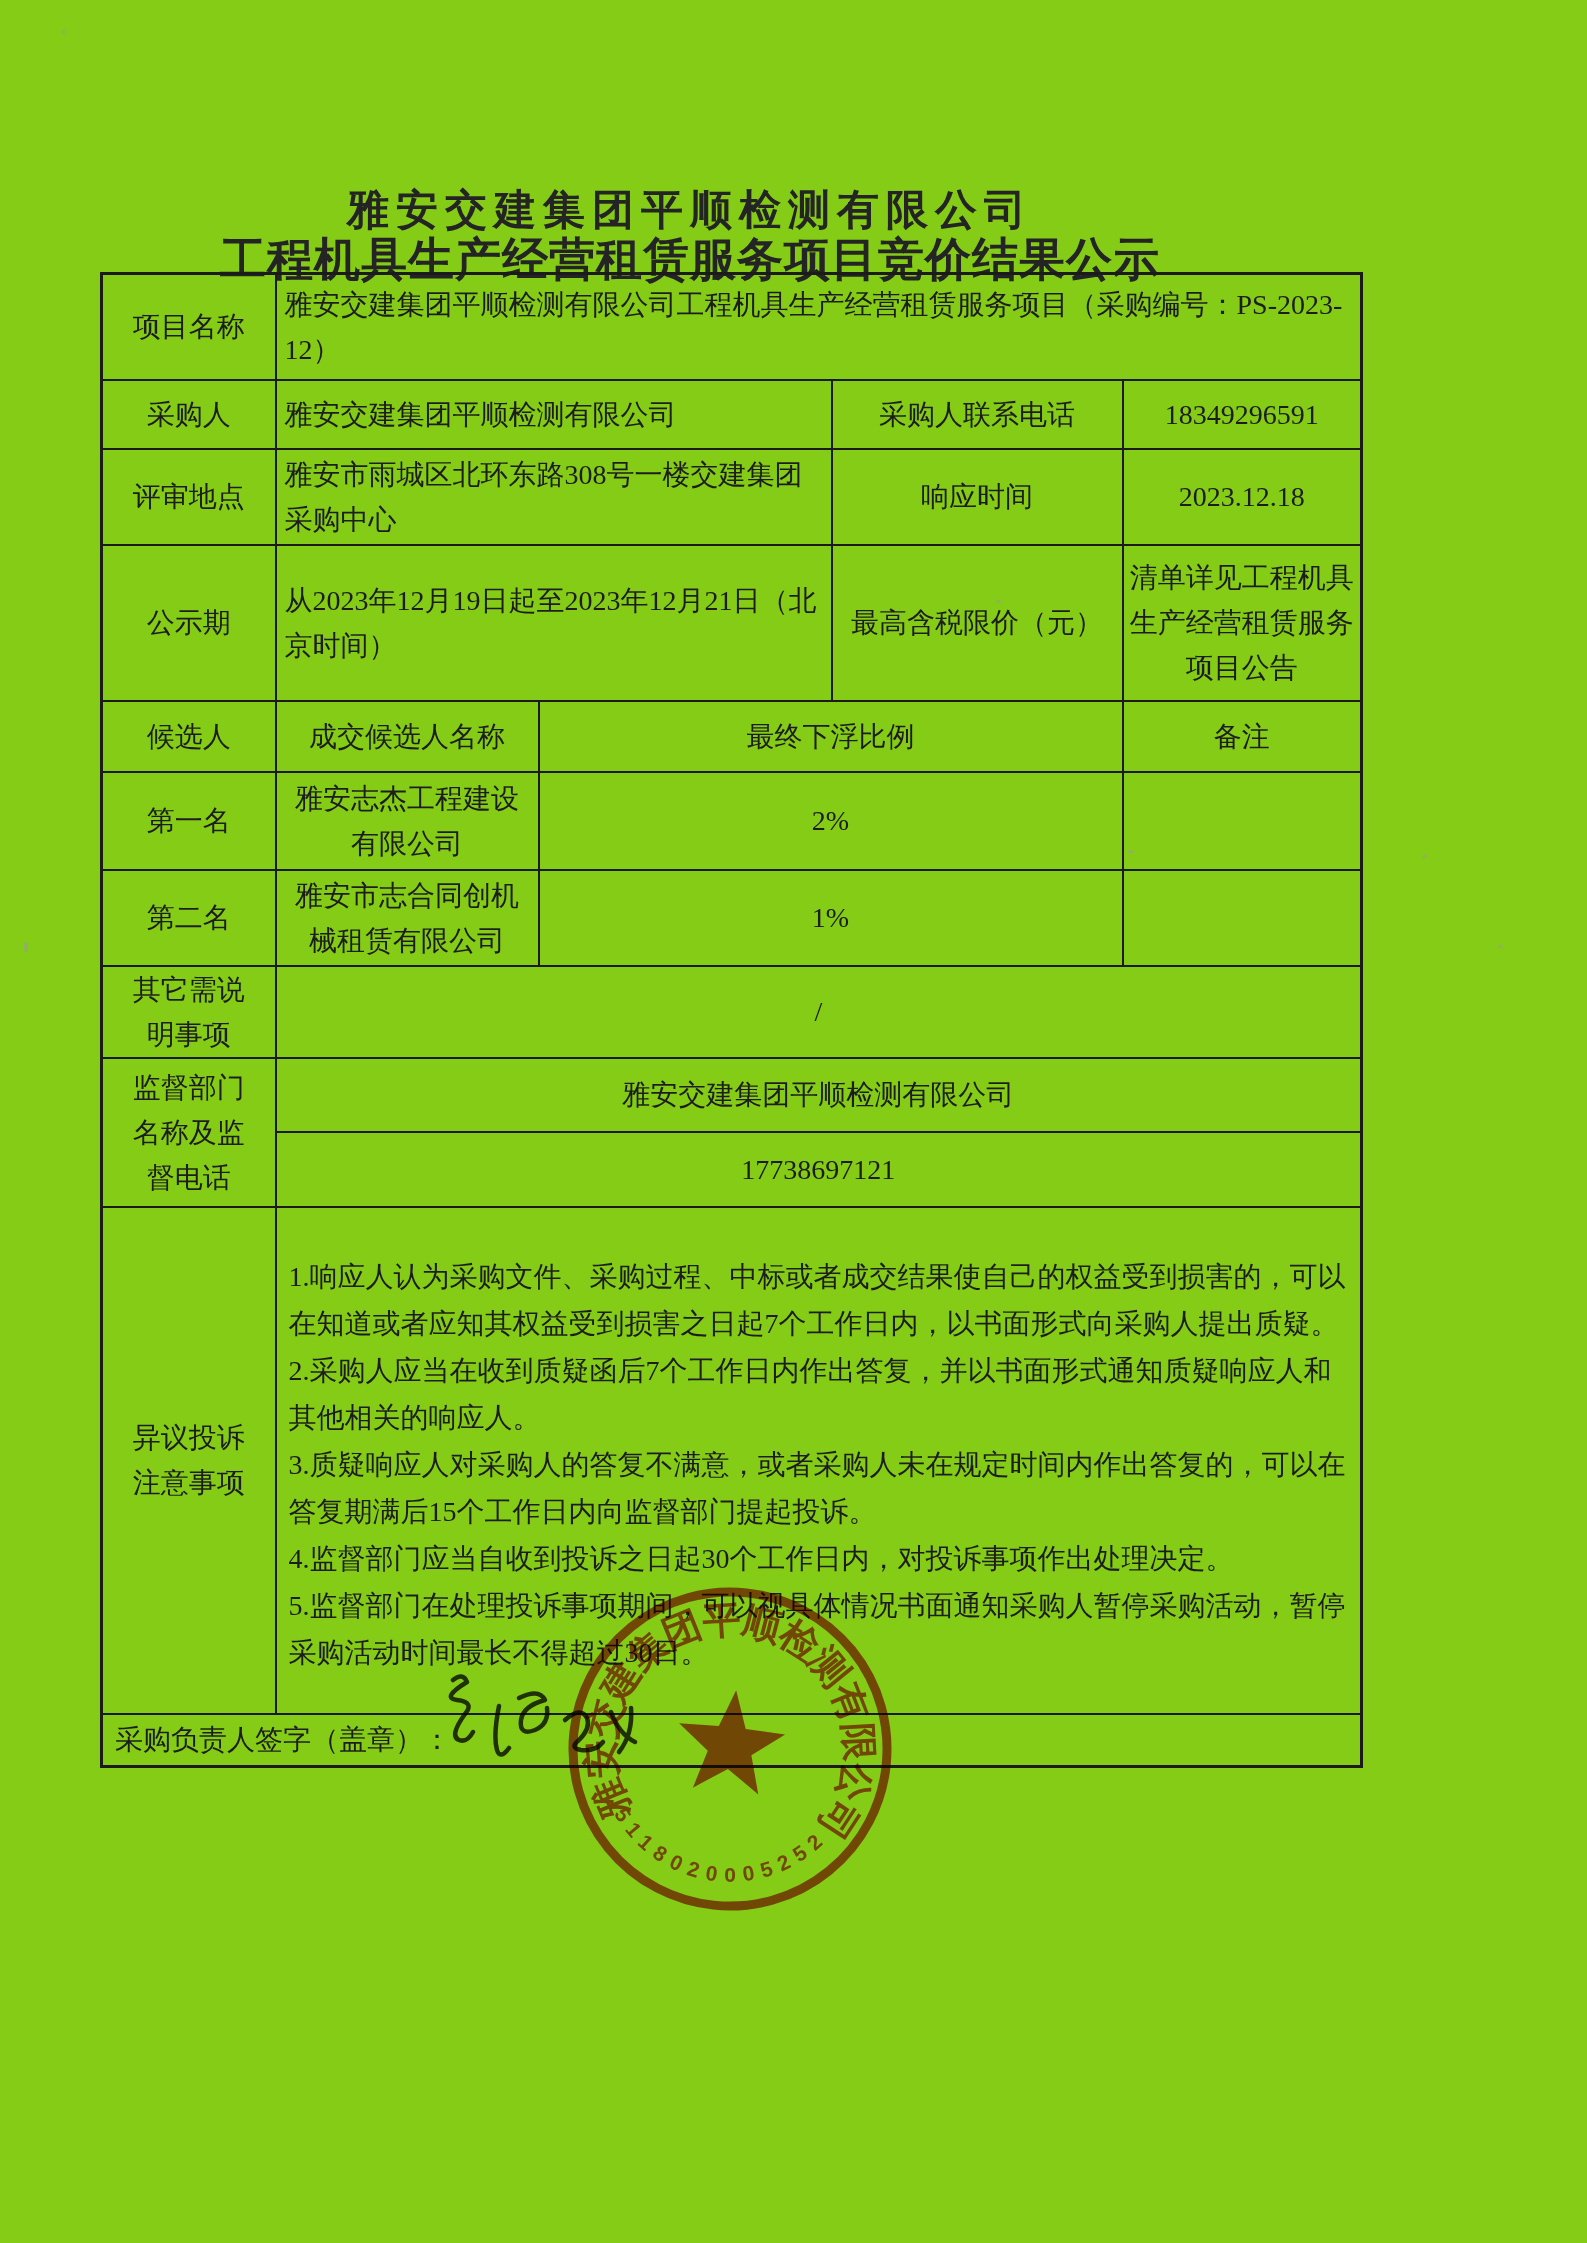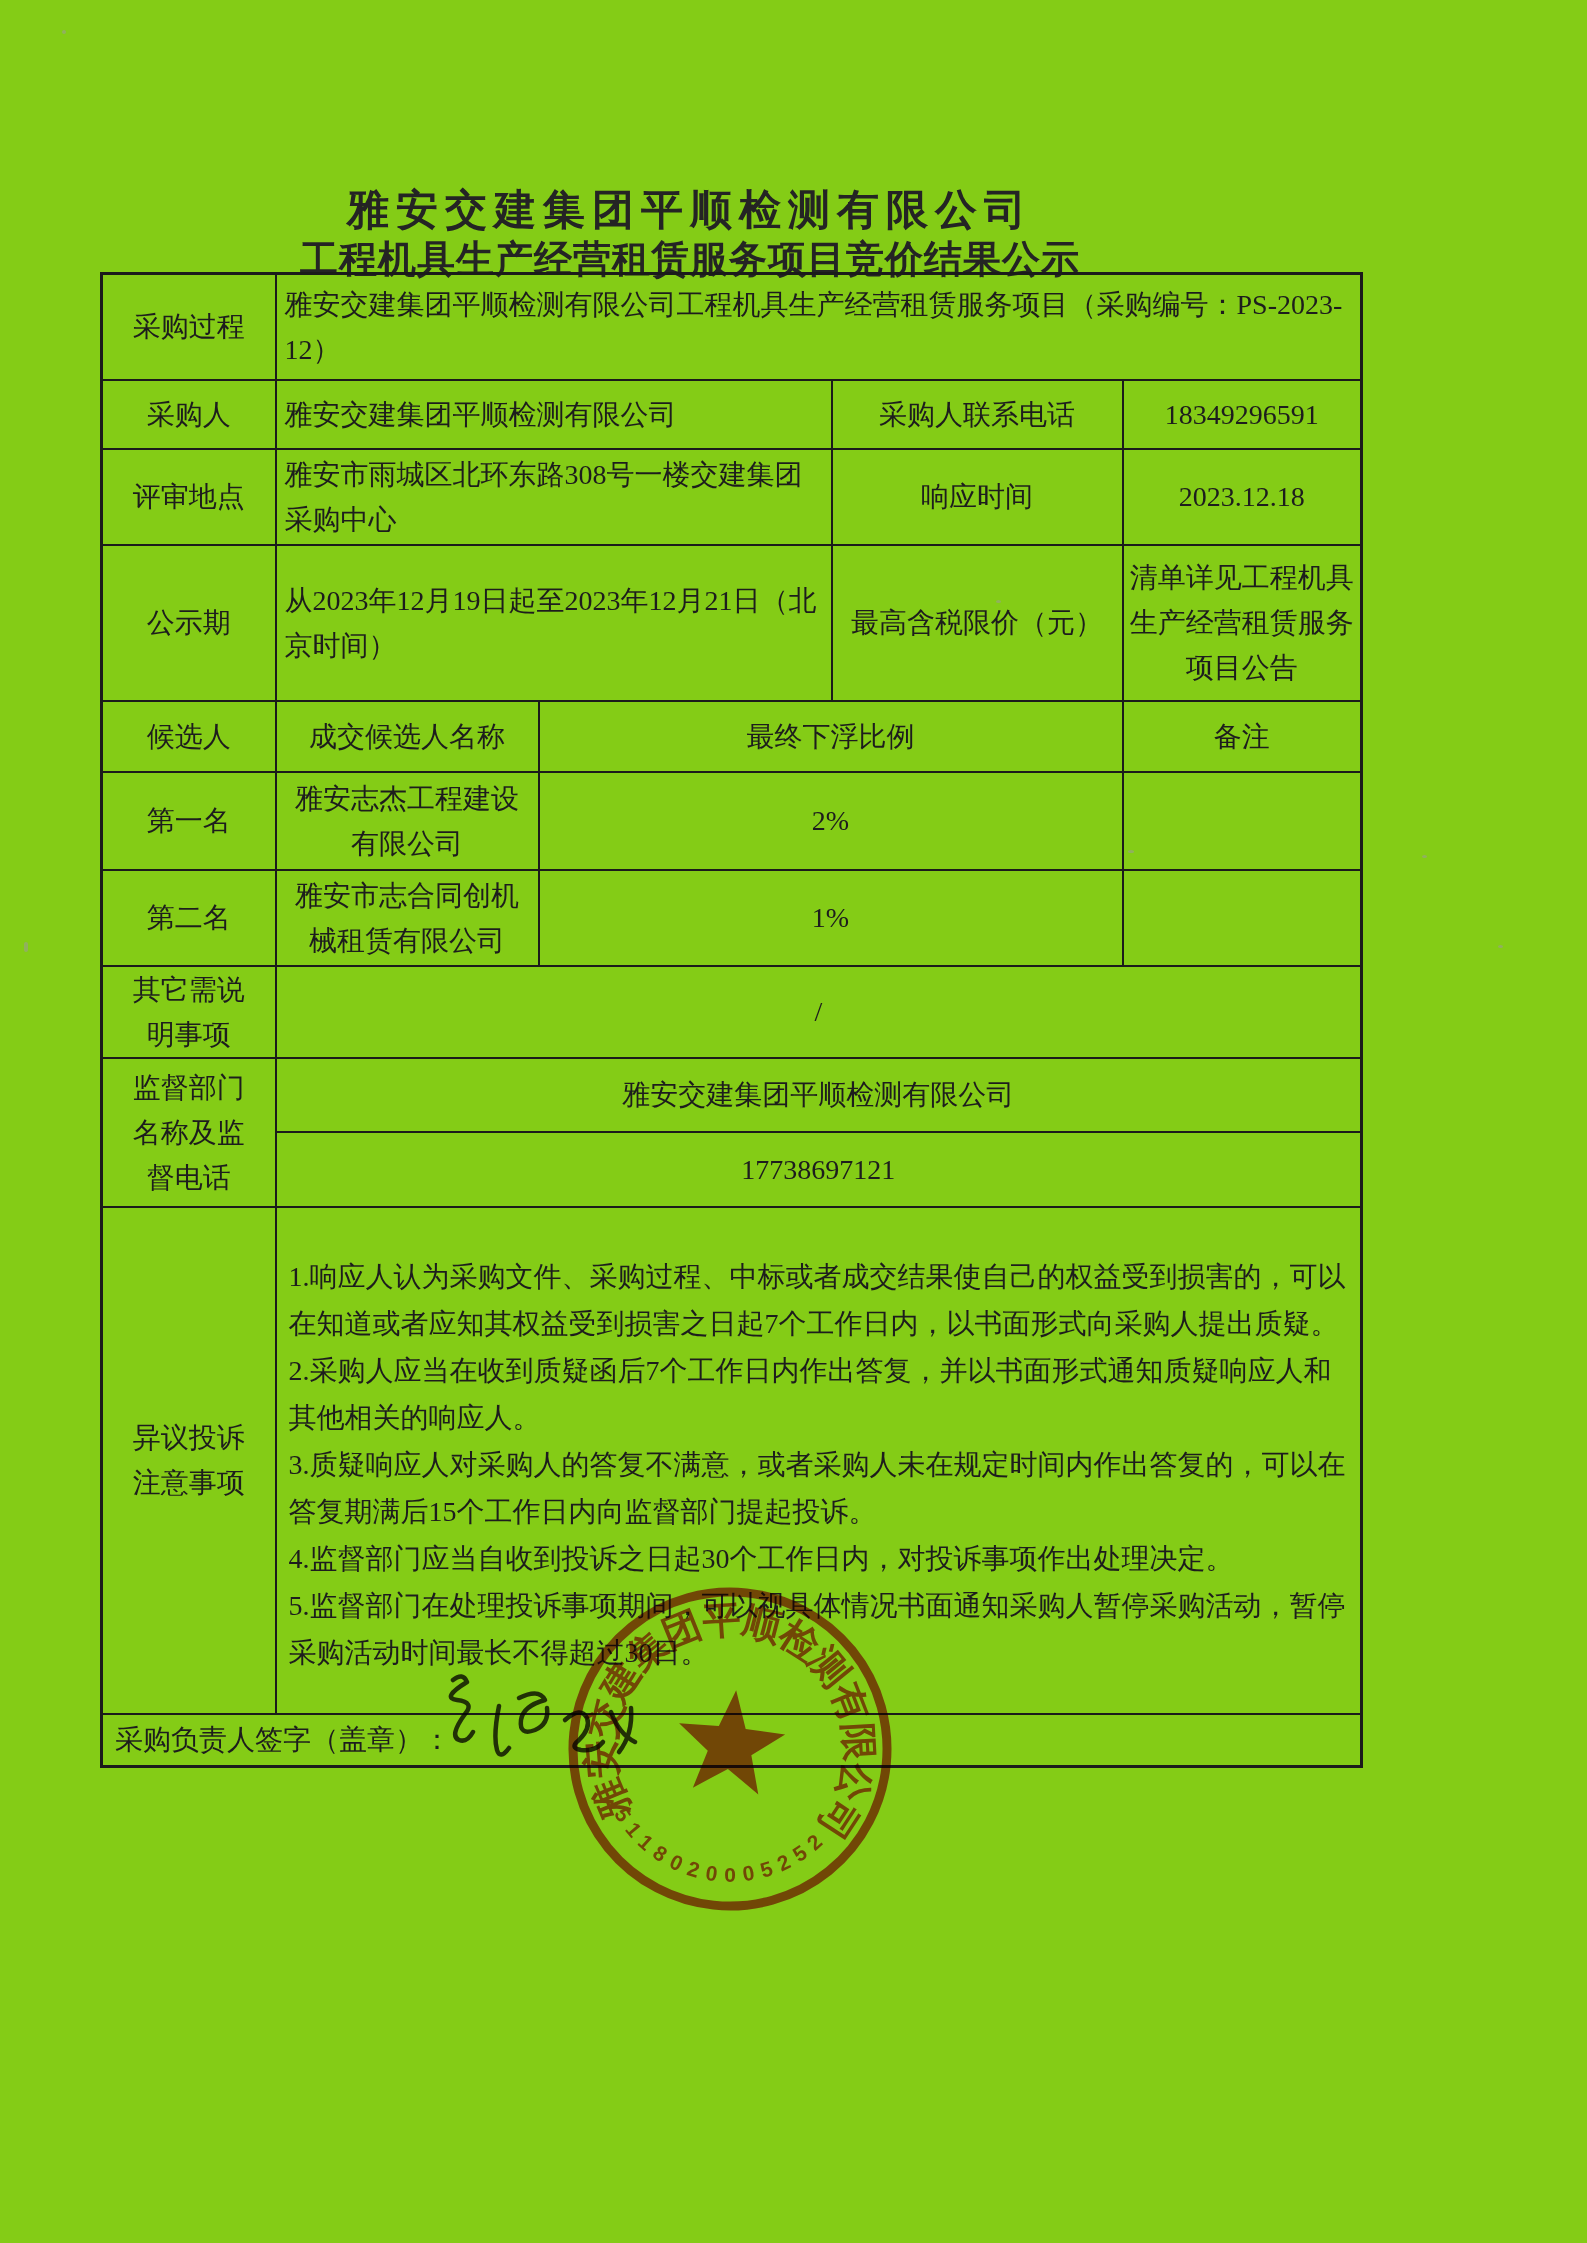--- a/index.html
+++ b/index.html
@@ -18,21 +18,21 @@
   
   .title-block{
     position:absolute;
     left:0; top:186px; width:1380px;
     text-align:center;
     font-family:"Liberation Sans", sans-serif;
     font-weight:bold;
     color:#242424;
   }
   .title-line1{font-size:42px;line-height:48px;letter-spacing:7px;}
-  .title-line2{font-size:38px;line-height:50px;letter-spacing:1px;}
+  .title-line2{font-size:46px;line-height:50px;letter-spacing:1px;}
   
   .doc-table{
     position:absolute;
     left:100px; top:272px;
     width:1260px;
     border-collapse:collapse;
     table-layout:fixed;
     border:3px solid #1b1b1b;
   }
   .doc-table td{
@@ -79,21 +79,21 @@
   <table class="doc-table">
     <colgroup>
       <col style="width:174px">
         <col style="width:263px">
         <col style="width:293px">
         <col style="width:291px">
         <col style="width:239px">
     </colgroup>
     <tbody>
       <tr style="height:106px">
-        <td class="lab">采购过程</td>
+        <td class="lab">项目名称</td>
         <td class="v-left" colspan="4">雅安交建集团平顺检测有限公司工程机具生产经营租赁服务项目（采购编号：PS-2023-12）</td>
       </tr>
       <tr style="height:69px">
         <td class="lab">采购人</td>
         <td class="v-left" colspan="2">雅安交建集团平顺检测有限公司</td>
         <td class="v-center">采购人联系电话</td>
         <td class="v-center">18349296591</td>
       </tr>
       <tr style="height:86px">
         <td class="lab">评审地点</td>

